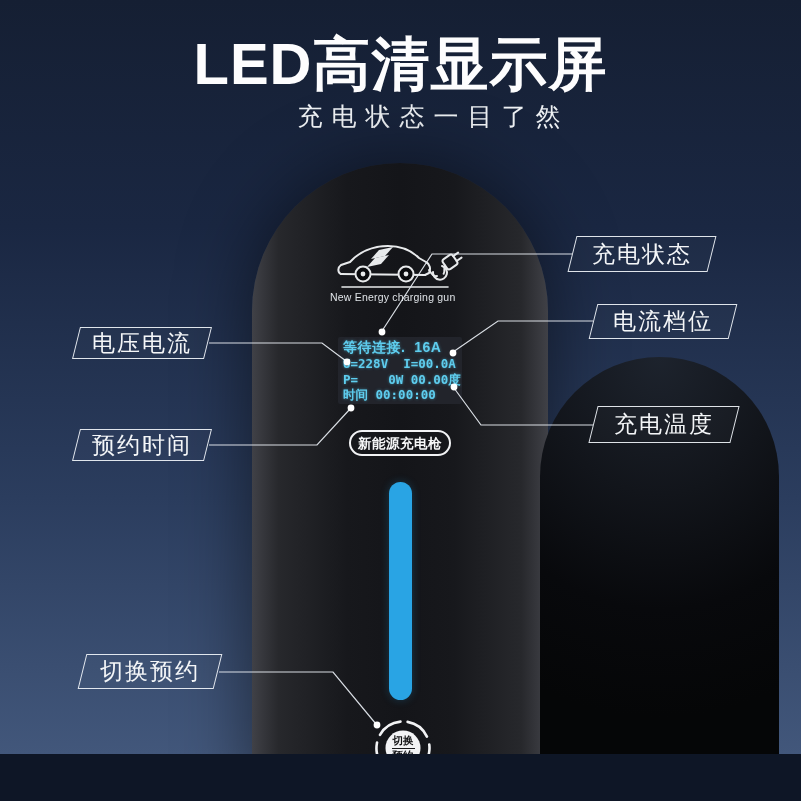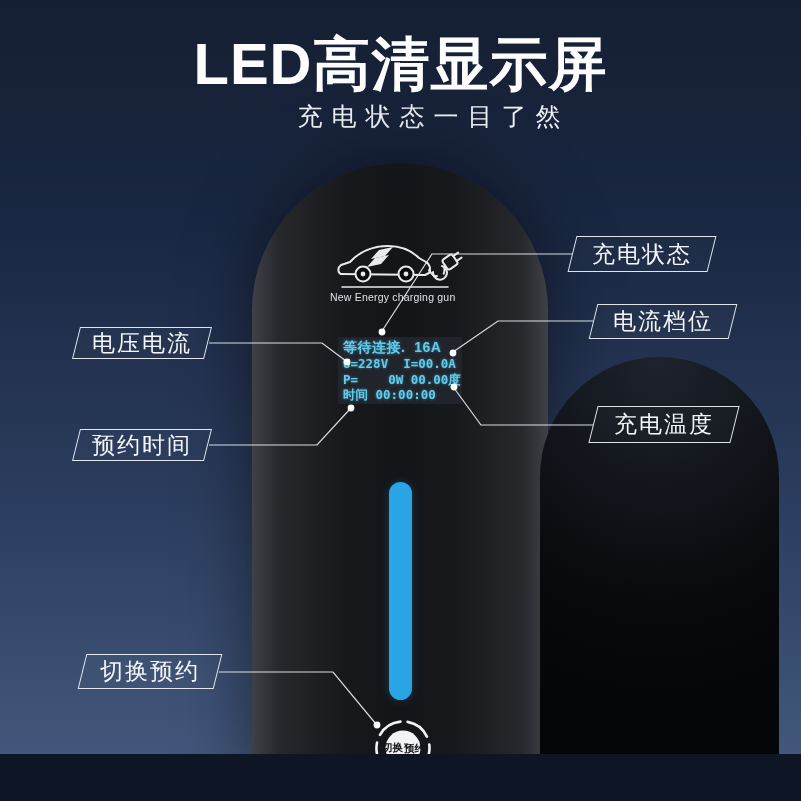--- a/index.html
+++ b/index.html
@@ -47,21 +47,21 @@
     border:2px solid #f2f3f5;border-radius:15px;text-align:center;
     font-size:13.5px;font-weight:bold;color:#f7f8f9;line-height:23px;letter-spacing:.5px;
   }
   .led-bar{
     position:absolute;left:389px;top:482px;width:23px;height:218px;border-radius:12px;
   }
   
   .hw-button{position:absolute;left:370px;top:715px;width:66px;height:66px;}
   .hw-button .btn-label{
     position:absolute;left:0;top:0;width:66px;height:66px;
-    display:flex;flex-direction:row;align-items:center;justify-content:center;
+    display:flex;flex-direction:column;align-items:center;justify-content:center;
     font-size:10.5px;font-weight:bold;color:#121315;line-height:1.2;
   }
   .hw-button .btn-label .w1{border-bottom:1px solid #17181a;padding:0 1px 1px 1px;}
   
   .callout{
     position:absolute;box-sizing:border-box;border:1px solid rgba(240,244,248,.92);
     transform:skewX(-14deg);background:rgba(255,255,255,0.02);
     display:flex;align-items:center;justify-content:center;
   }
   .callout .txt{
@@ -110,20 +110,21 @@
   </svg>
   <div class="car-caption">New Energy charging gun</div>
 
   <div class="lcd">
     <div class="l1">等待连接.  16A</div>
     <div class="lm">U=228V  I=00.0A</div>
     <div class="lm">P=    0W 00.00度</div>
     <div class="lm">时间 00:00:00</div>
   </div>
 
+  <div class="badge">新能源充电枪</div>
 
   <div class="led-bar" style="background:#29A4E4;box-shadow:0 0 8px rgba(41,164,228,.25);"></div>
 
   <div class="hw-button">
     <svg width="66" height="66" viewBox="0 0 66 66">
       <circle cx="33" cy="33" r="26.5" fill="none" stroke="#f2f3f5" stroke-width="2.6" stroke-dasharray="25 8.3" stroke-linecap="round" transform="rotate(-80 33 33)"></circle>
       <circle cx="33" cy="33" r="17.5" fill="#f2f3f5"></circle>
     </svg>
     <div class="btn-label">
       <span class="w1">切换</span>

